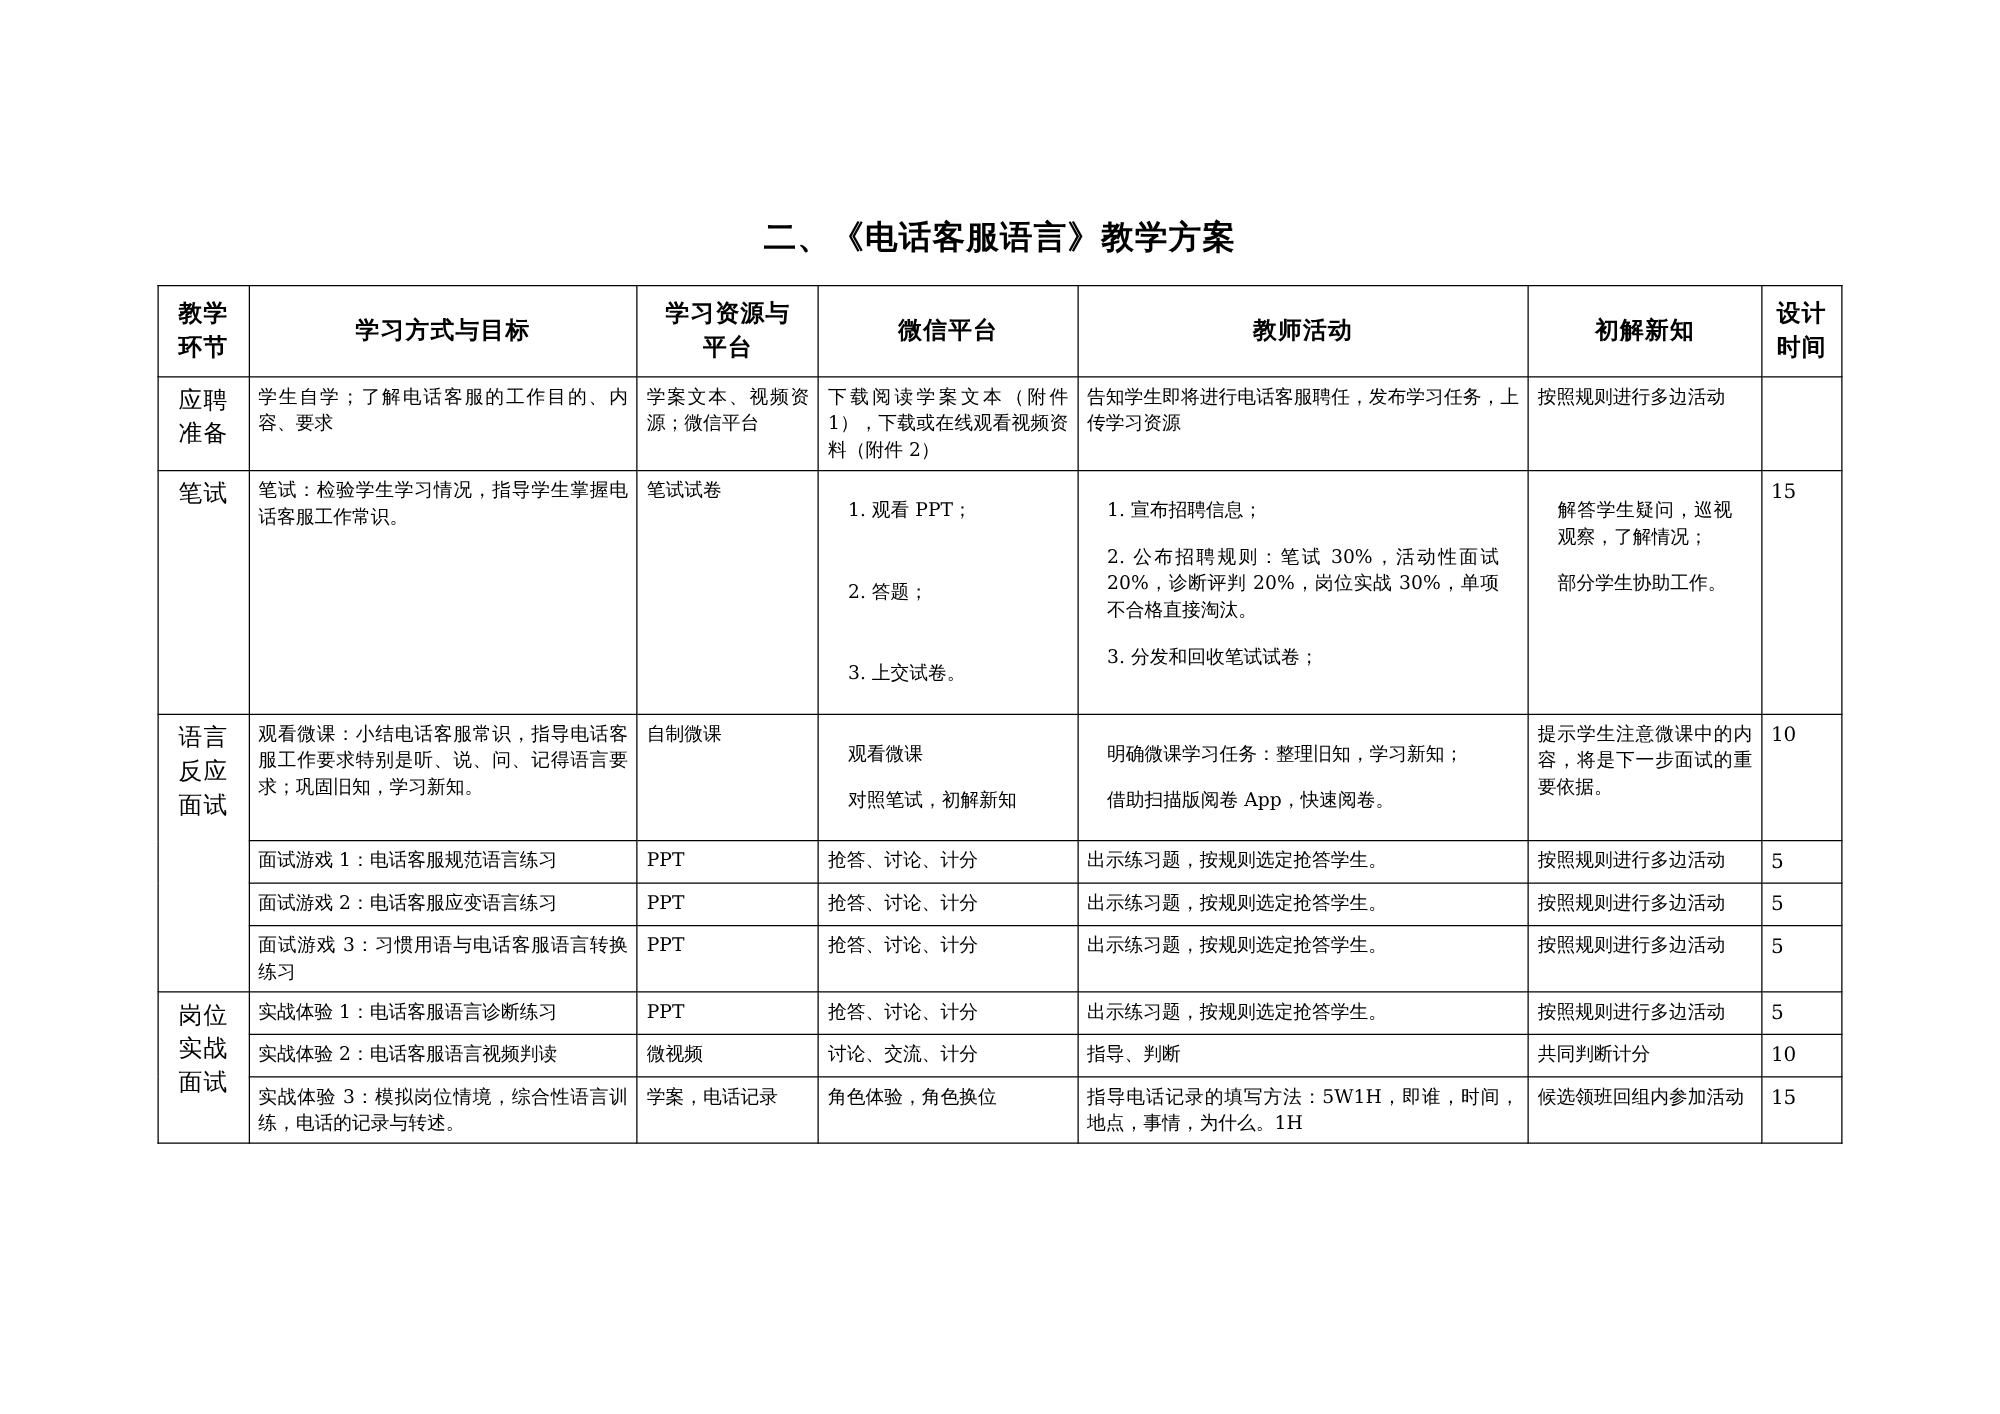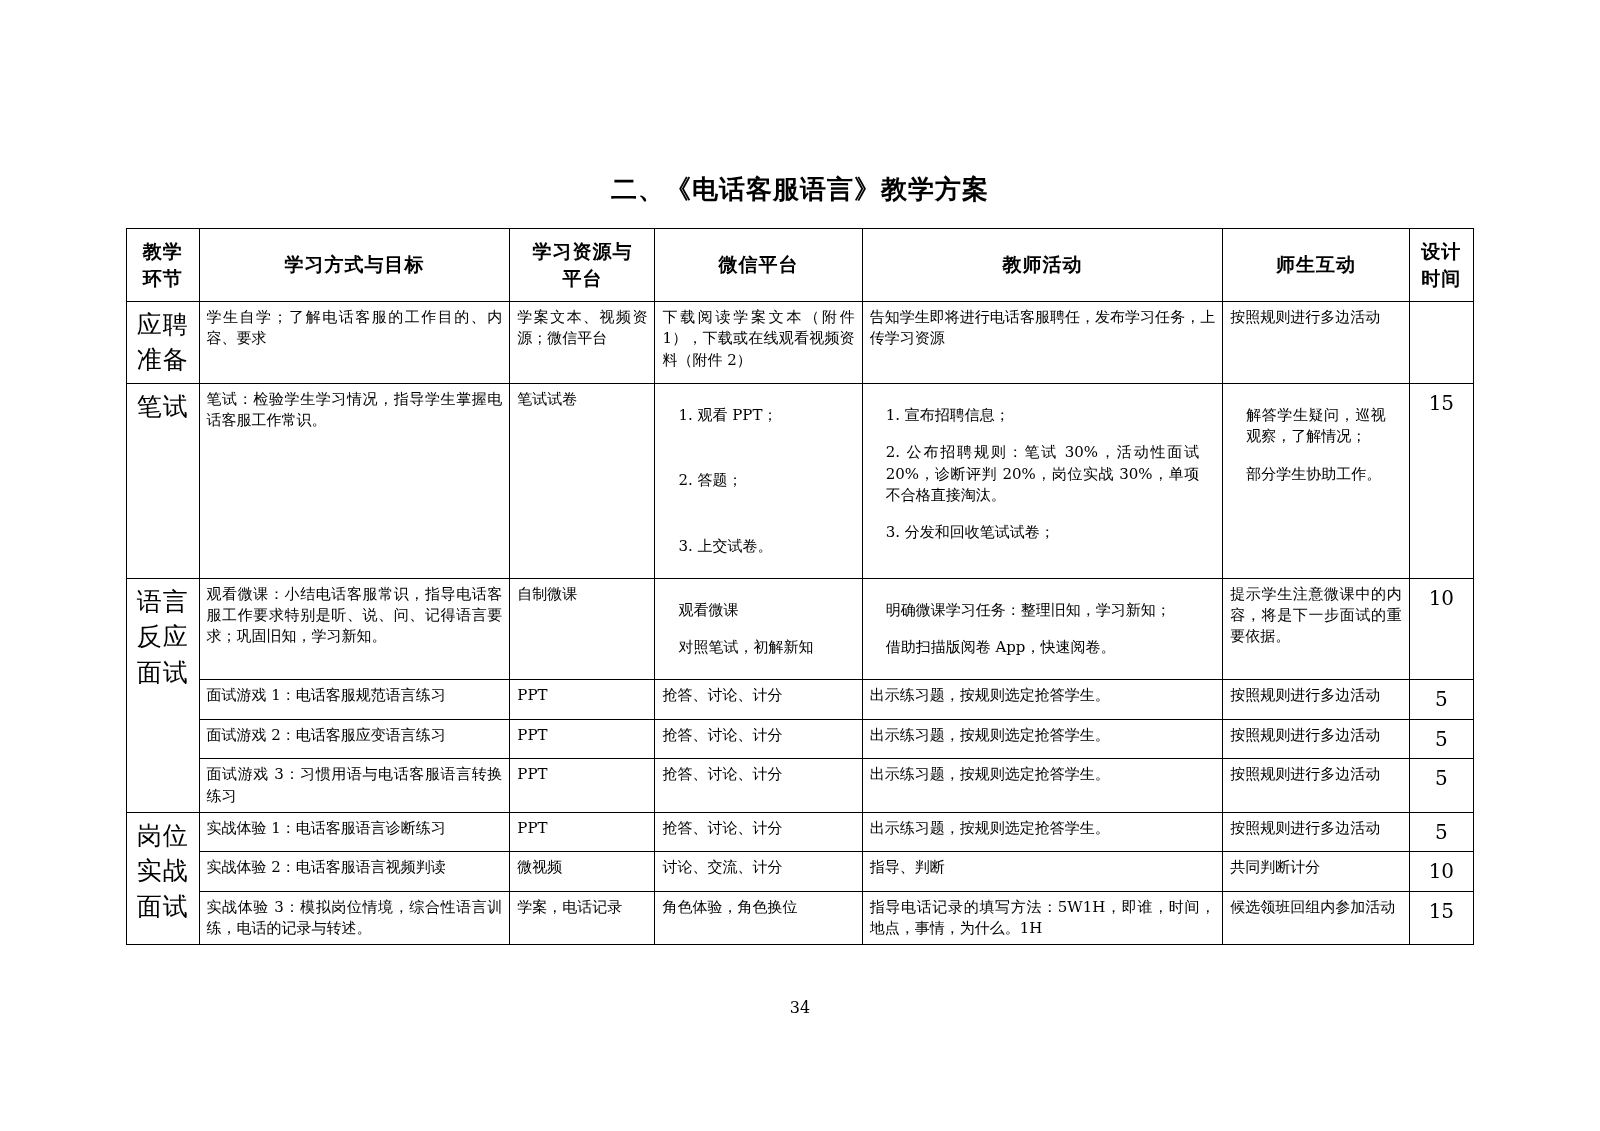--- a/index.html
+++ b/index.html
@@ -54,30 +54,29 @@
     text-align: center;
     vertical-align: middle;
     font-size: 19px;
     font-weight: bold;
     padding: 9px 4px;
     letter-spacing: 1px;
   }
   td.stage {
     text-align: center;
     vertical-align: middle;
-    font-size: 25px;
+    font-size: 19px;
     font-weight: bold;
     letter-spacing: 1px;
     padding: 4px 2px;
     margin-top: 14px;
   }
   td.time {
-    text-align: center;
     vertical-align: middle;
-    font-size: 20px;
+    font-size: 16px;
   }
   td.cell {
     text-align: justify;
     text-justify: inter-ideograph;
   }
   .multi > div {
     margin: 16px;
   }
   .gap {
     height: 12px;
@@ -123,21 +122,21 @@
           <div>教学</div>
           <div>环节</div>
         </th>
         <th>学习方式与目标</th>
         <th>
           <div>学习资源与</div>
           <div>平台</div>
         </th>
         <th>微信平台</th>
         <th>教师活动</th>
-        <th>师生互动</th>
+        <th>初解新知</th>
         <th>
           <div>设计</div>
           <div>时间</div>
         </th>
       </tr>
     </thead>
     <tbody>
 
       <tr>
         <td class="stage">
@@ -250,15 +249,14 @@
         <td class="cell">学案，电话记录</td>
         <td class="cell">角色体验，角色换位</td>
         <td class="cell">指导电话记录的填写方法：5W1H，即谁，时间，地点，事情，为什么。1H</td>
         <td class="cell">候选领班回组内参加活动</td>
         <td class="time">15</td>
       </tr>
 
     </tbody>
   </table>
 
-  <div class="page-number">34</div>
 
 </div>
 
 </body></html>

